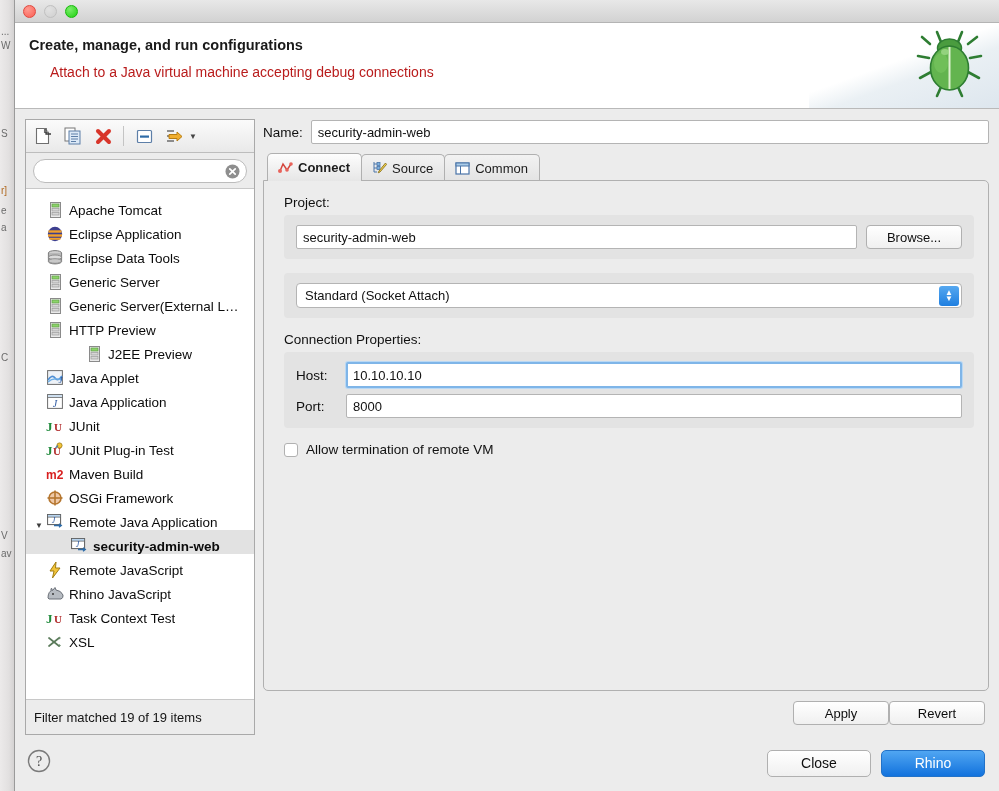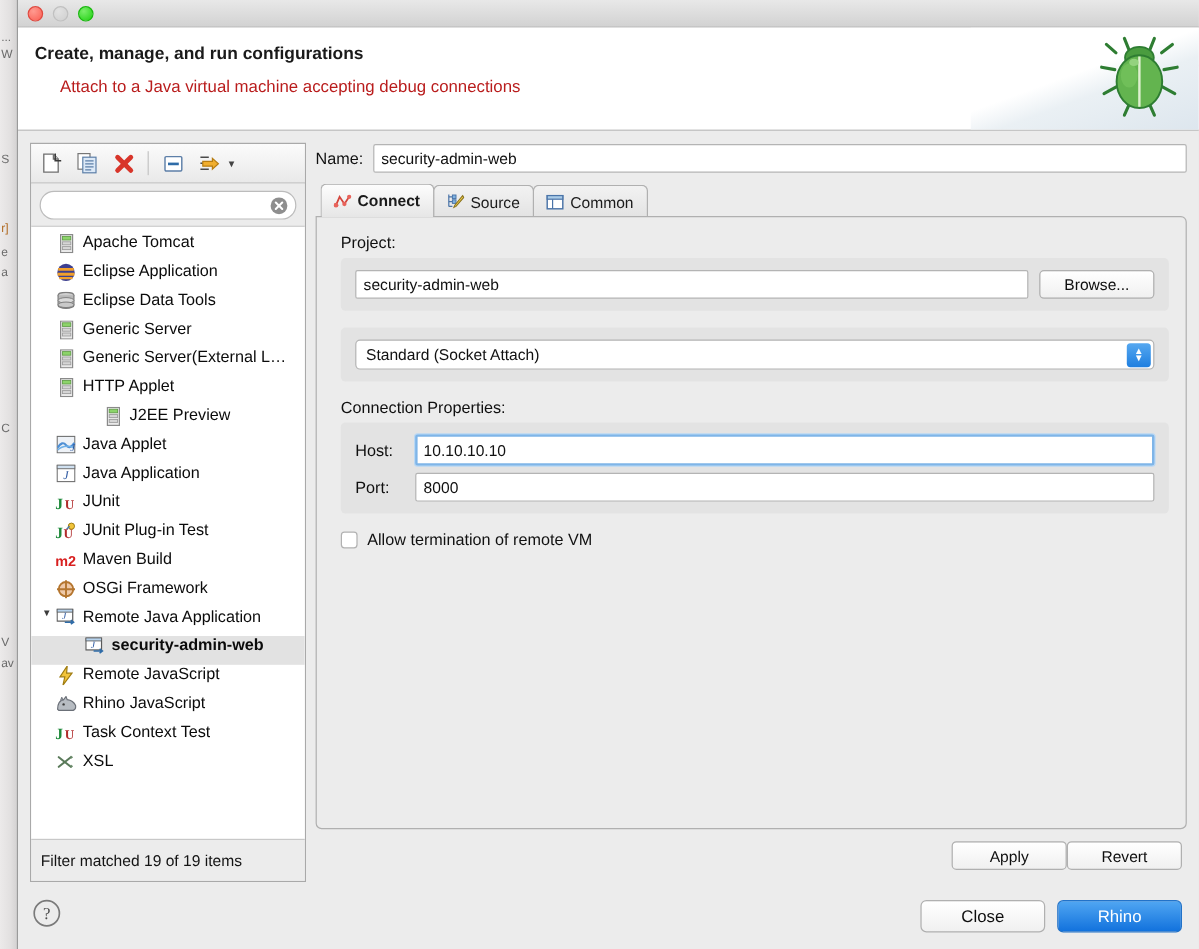--- a/index.html
+++ b/index.html
@@ -101,21 +101,21 @@
   #filter-clear {
     position: absolute; right: 6px; top: 4px; width: 15px; height: 15px;
   }
 
   #tree {
     flex: 1; background: #ffffff; border-top: 1px solid #c8c8c8;
     border-bottom: 1px solid #c8c8c8; overflow: hidden;
     padding-top: 5px; position: relative;
   }
   .tree-item {
-    height: 24px; display: flex; align-items: flex-start;
+    height: 24px; display: flex; align-items: flex-end;
     padding-left: 20px; font-size: 13.5px; color: #0b0b0b;
     white-space: nowrap; overflow: hidden;
   }
   .tree-item.child { padding-left: 44px; }
   .tree-item.selected { background: #e2e2e2; }
   .tree-item .twisty {
     position: absolute; left: 7px; width: 12px; text-align: center;
     font-size: 8px; color: #3c3c3c;
   }
   .tree-item .ic { flex: none; width: 18px; height: 17px; margin-right: 5px;
@@ -402,21 +402,21 @@
           </div>
           <div class="tree-item" style="position: relative;">
             <span class="ic">
               <svg width="13" height="16" viewBox="0 0 13 16">
                 <rect x="1.5" y="0.5" width="10" height="15" fill="#eaeaea" stroke="#8a8a8a"></rect>
                 <rect x="3" y="2" width="7" height="3" fill="#8cd46a" stroke="#5f9c46" stroke-width=".7"></rect>
                 <rect x="3" y="6.5" width="7" height="2.5" fill="#d6d6d6" stroke="#9b9b9b" stroke-width=".7"></rect>
                 <rect x="3" y="10.5" width="7" height="2.5" fill="#d6d6d6" stroke="#9b9b9b" stroke-width=".7"></rect>
               </svg>
             </span>
-            <span class="lbl">HTTP Applet</span>
+            <span class="lbl">HTTP Preview</span>
           </div>
           <div class="tree-item" style="position: relative; margin-left: 39px;">
             <span class="ic">
               <svg width="13" height="16" viewBox="0 0 13 16">
                 <rect x="1.5" y="0.5" width="10" height="15" fill="#eaeaea" stroke="#8a8a8a"></rect>
                 <rect x="3" y="2" width="7" height="3" fill="#8cd46a" stroke="#5f9c46" stroke-width=".7"></rect>
                 <rect x="3" y="6.5" width="7" height="2.5" fill="#d6d6d6" stroke="#9b9b9b" stroke-width=".7"></rect>
                 <rect x="3" y="10.5" width="7" height="2.5" fill="#d6d6d6" stroke="#9b9b9b" stroke-width=".7"></rect>
               </svg>
             </span>

